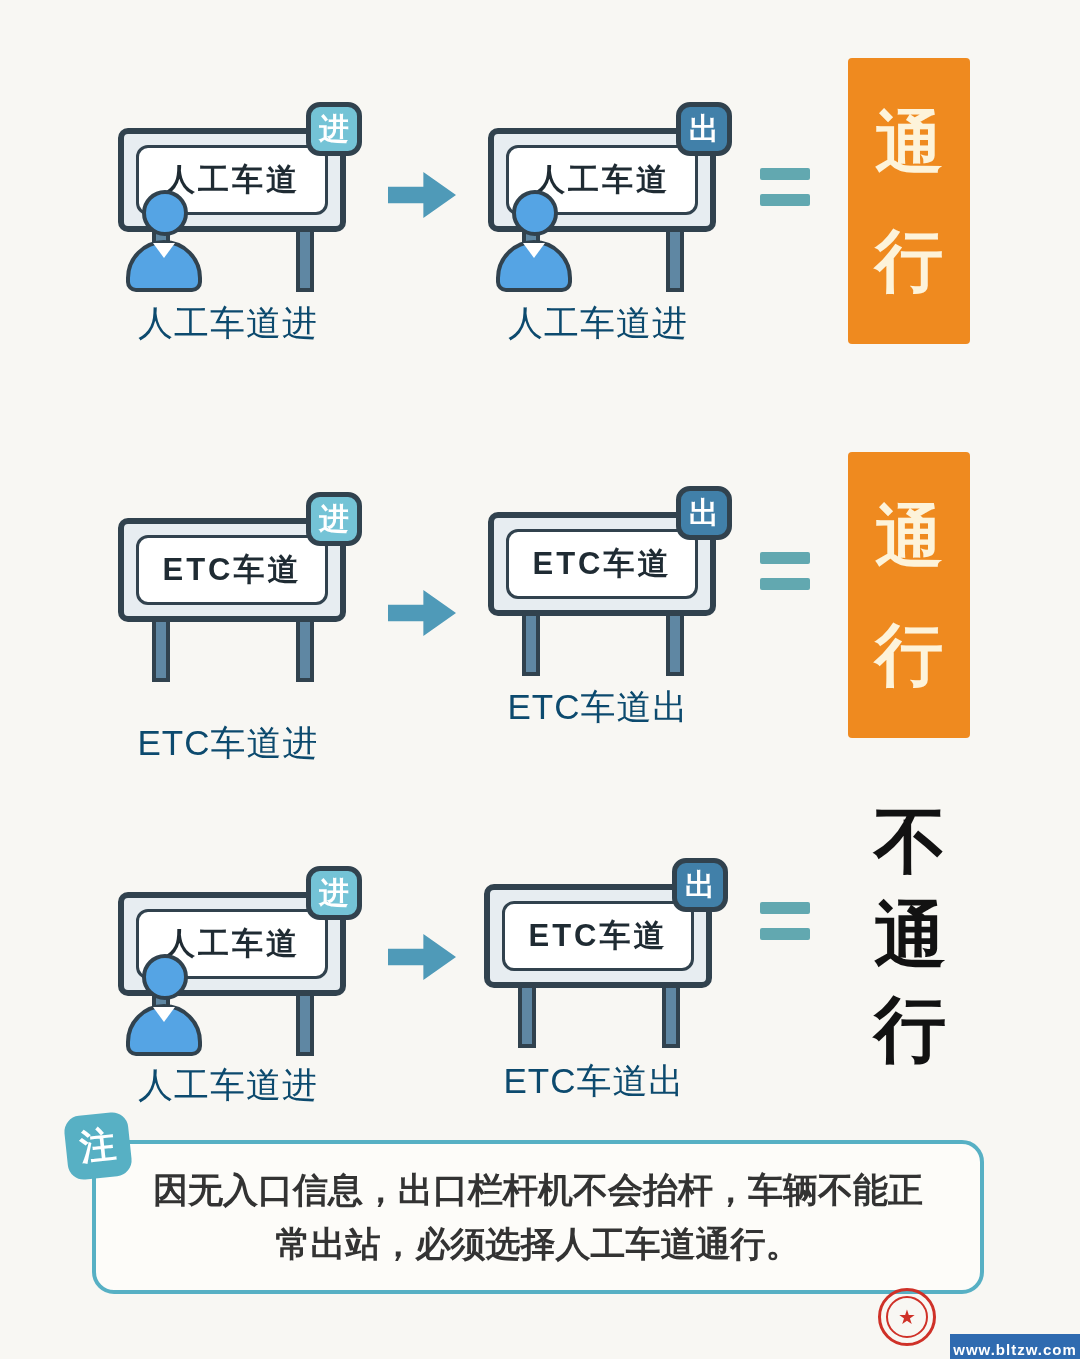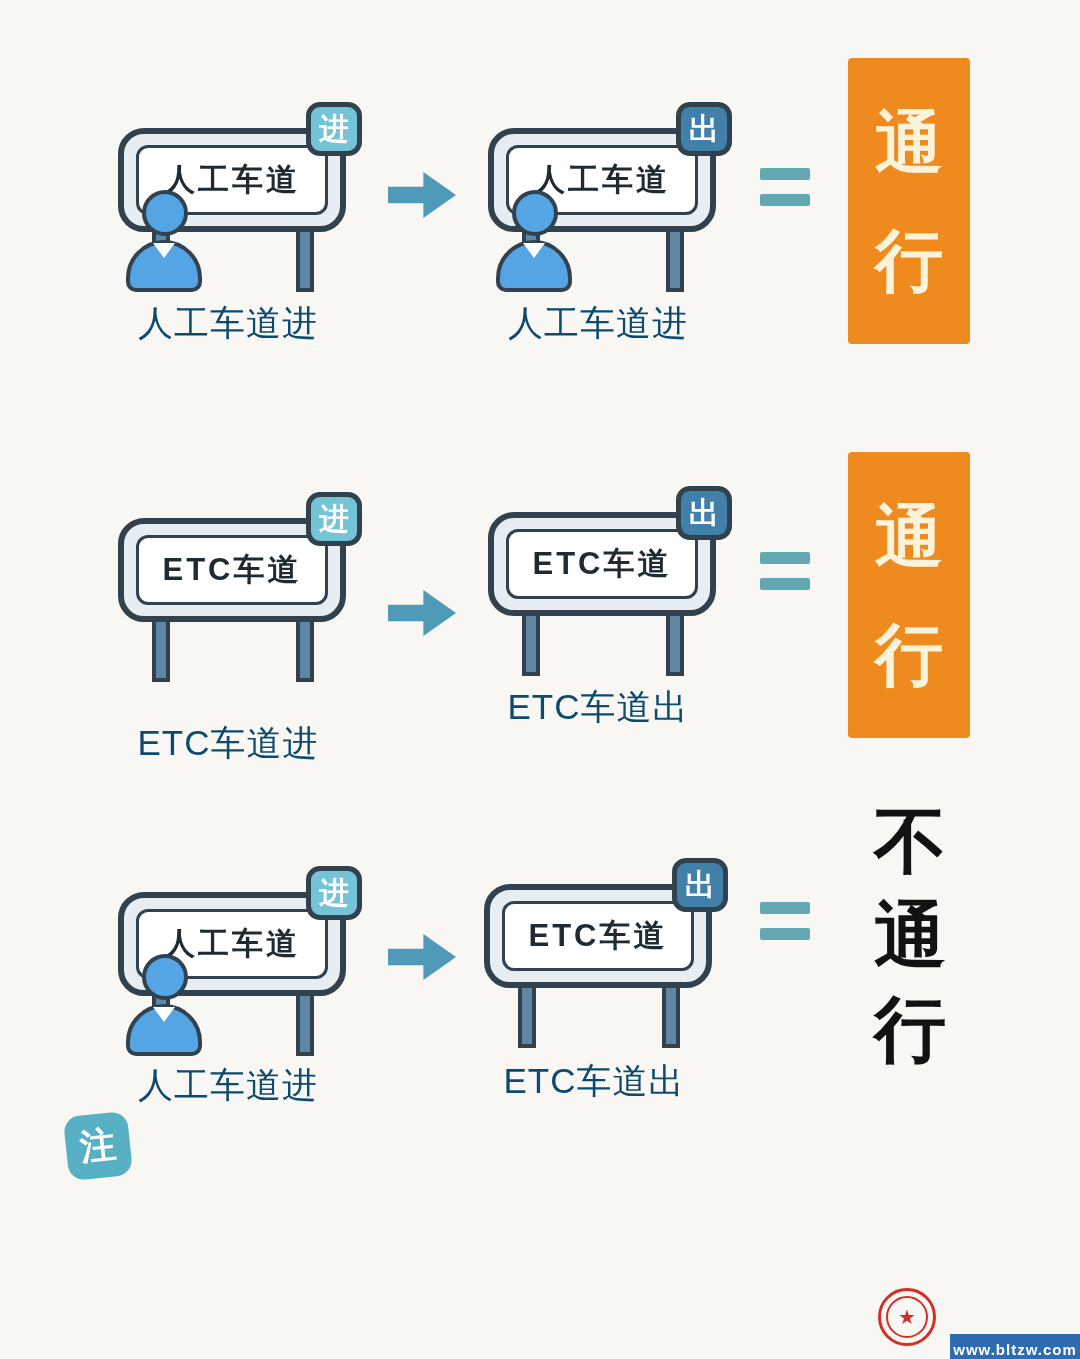--- a/index.html
+++ b/index.html
@@ -8,21 +8,21 @@
 
   .page {
     position:relative; width:1080px; height:1359px; margin:0 auto;
     background:#f8f7f3; overflow:hidden;
   }
 
   
   .sign-unit { position:absolute; width:228px; height:300px; }
   .sign-board {
     position:absolute; left:0; top:0; width:228px; height:104px;
-    background:#e7edf1; border:6px solid var(--outline,#31424e); border-radius:26px; z-index:2;
+    background:#e7edf1; border:6px solid var(--outline,#31424e); border-radius:10px; z-index:2;
   }
   .sign-panel {
     position:absolute; left:12px; right:12px; top:11px; bottom:11px;
     background:#ffffff; border:3px solid var(--outline,#31424e); border-radius:12px;
     display:flex; align-items:center; justify-content:center;
     font-size:31px; font-weight:bold; color:#1f2b33; letter-spacing:3px;
   }
   .badge {
     position:absolute; top:-26px; right:-16px; width:56px; height:54px;
     border:5px solid var(--outline,#31424e); border-radius:14px;
@@ -245,20 +245,23 @@
 
     <div class="result-nopass" style="left:850px;top:796px">
       <div class="vtext vtext-nopass">
           <span>不</span>
           <span>通</span>
           <span>行</span>
         </div>
     </div>
   </div>
 
+  <div class="note-box">
+    <div class="note-text">因无入口信息，出口栏杆机不会抬杆，车辆不能正常出站，必须选择人工车道通行。</div>
+  </div>
   <div class="note-badge">注</div>
 
   <div class="watermark">
     <div class="seal">
       <div class="seal-inner"></div>
     </div>
     <div class="url-bar">www.bltzw.com</div>
   </div>
 
 </div>

